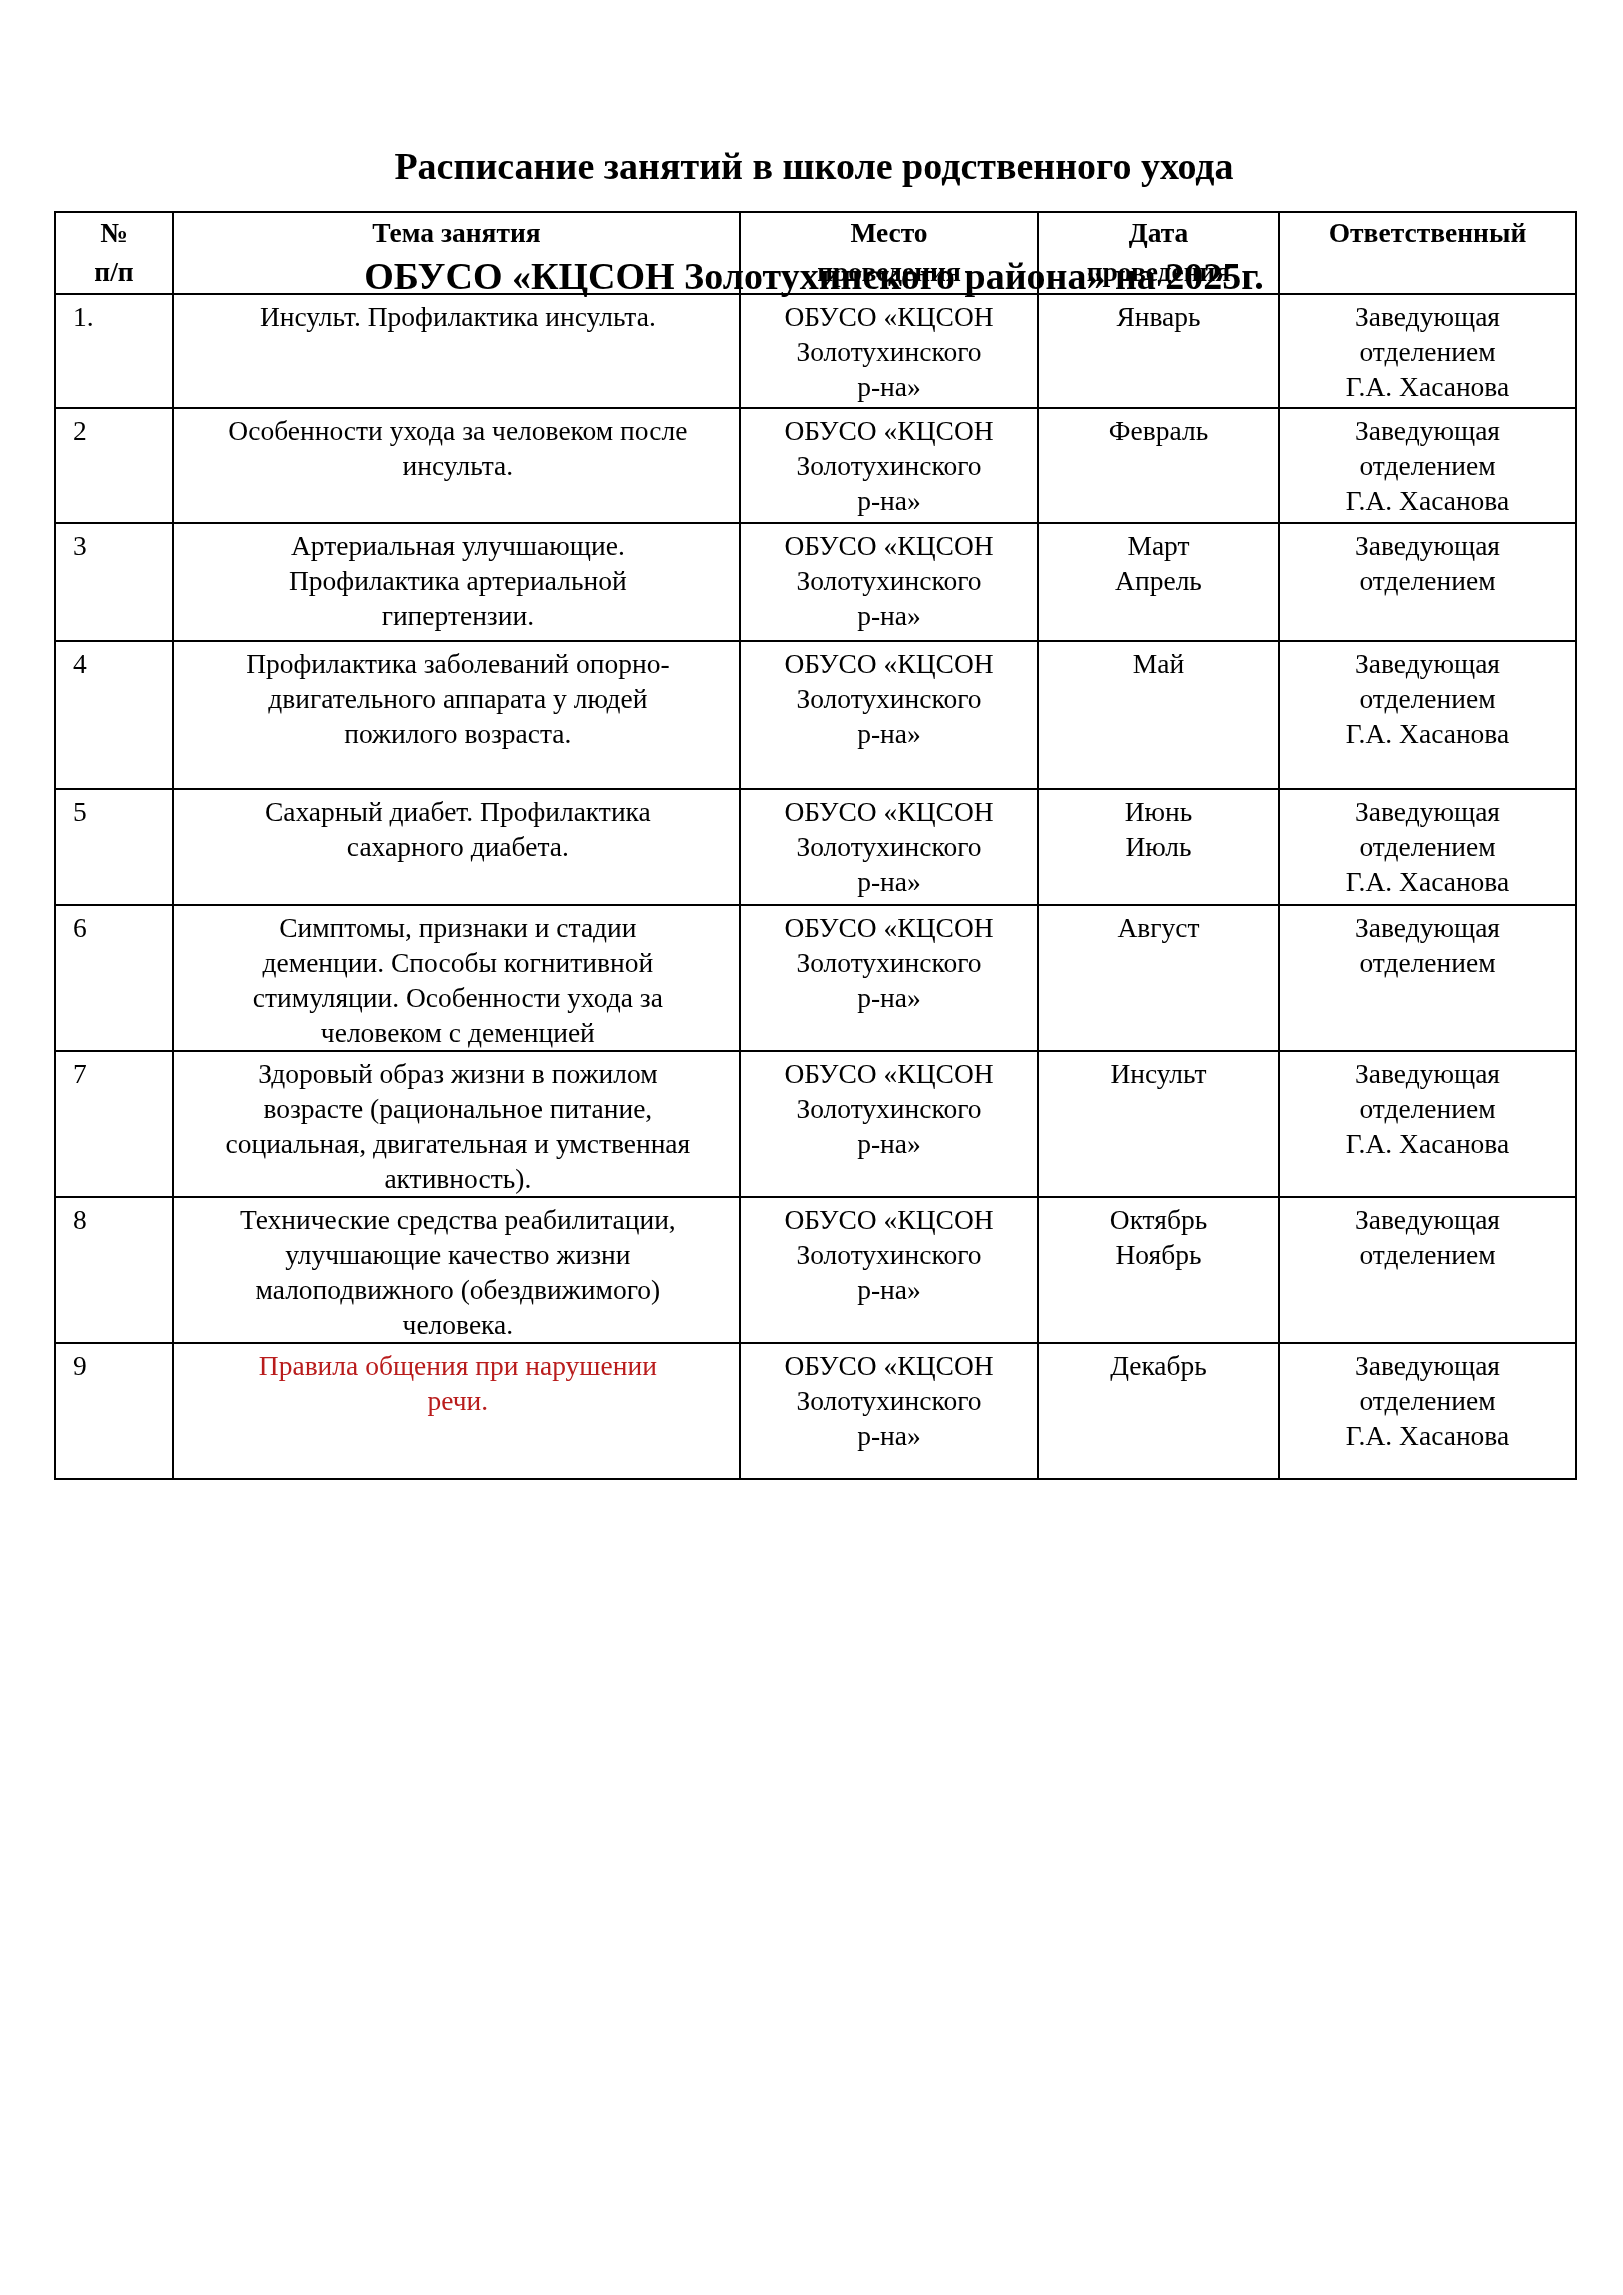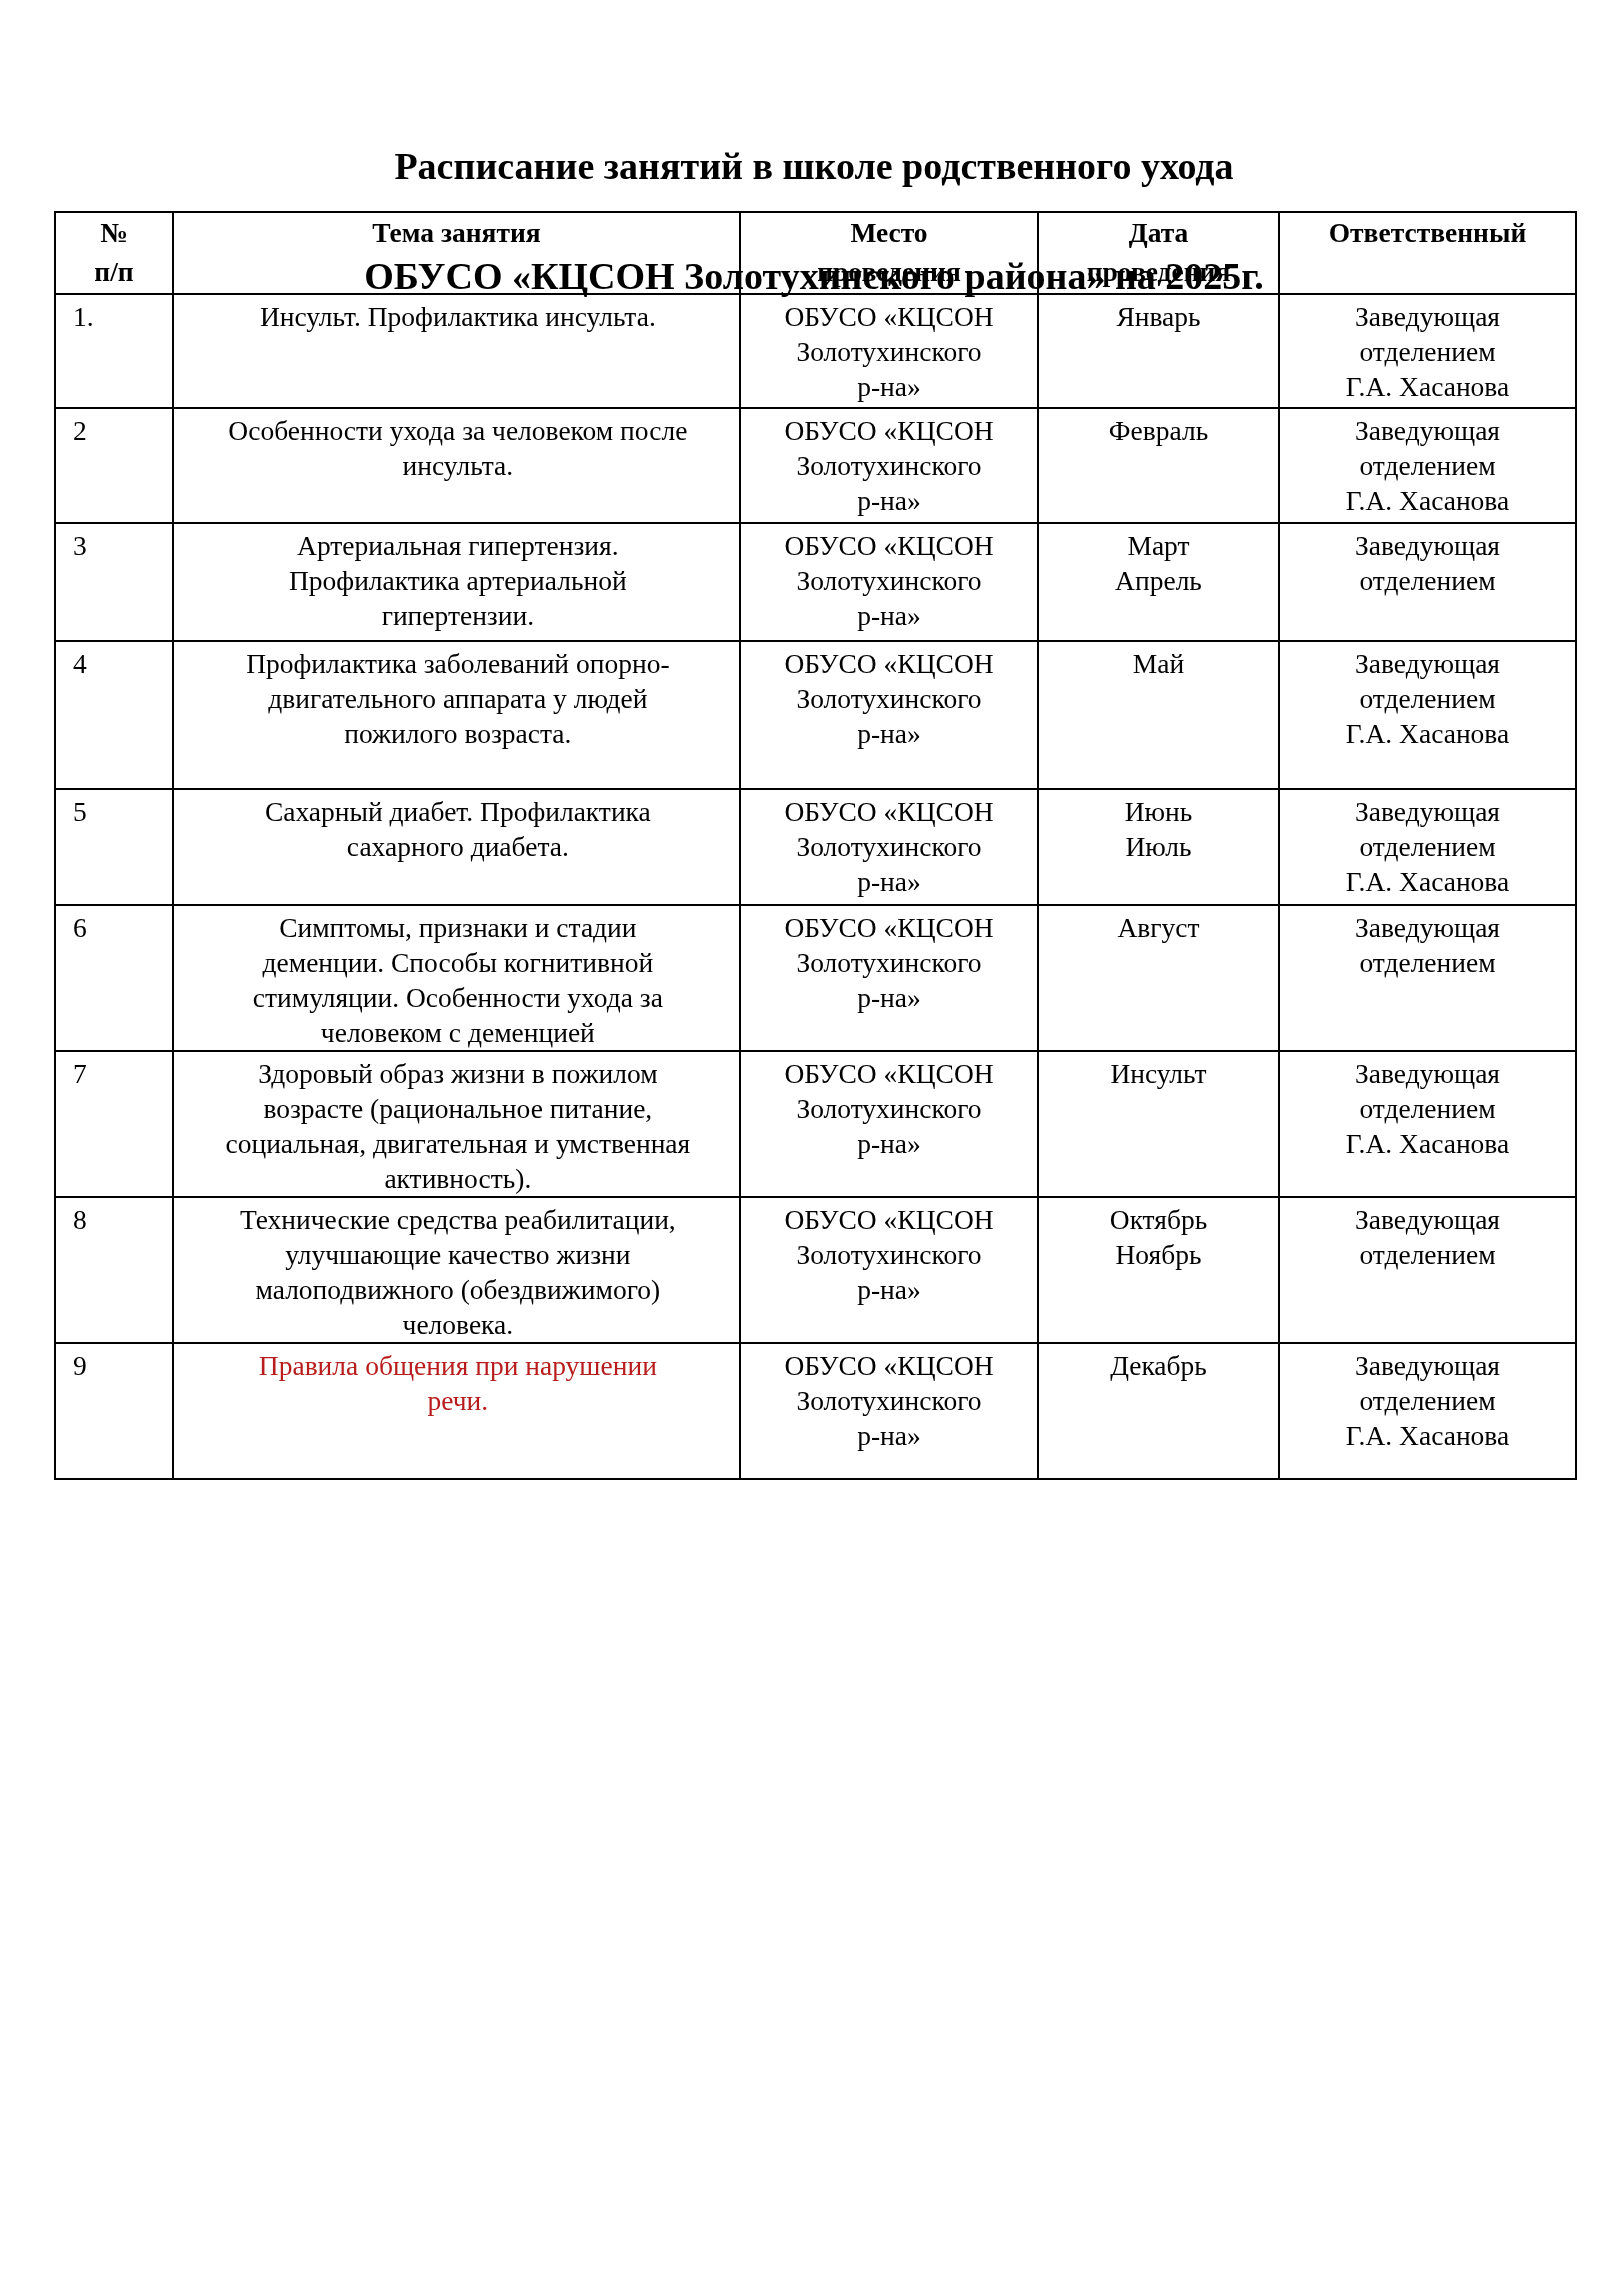--- a/index.html
+++ b/index.html
@@ -111,21 +111,21 @@
         <td class="c-place">ОБУСО «КЦСОН
 Золотухинского
 р-на»</td>
         <td class="c-date">Февраль</td>
         <td class="c-resp">Заведующая
 отделением
 Г.А. Хасанова</td>
       </tr>
       <tr>
         <td class="c-num">3</td>
-        <td class="c-topic">Артериальная гипертензия.
+        <td class="c-topic">Артериальная улучшающие.
 Профилактика артериальной
 гипертензии.</td>
         <td class="c-place">ОБУСО «КЦСОН
 Золотухинского
 р-на»</td>
         <td class="c-date">Март
 Апрель</td>
         <td class="c-resp">Заведующая
 отделением</td>
       </tr>

